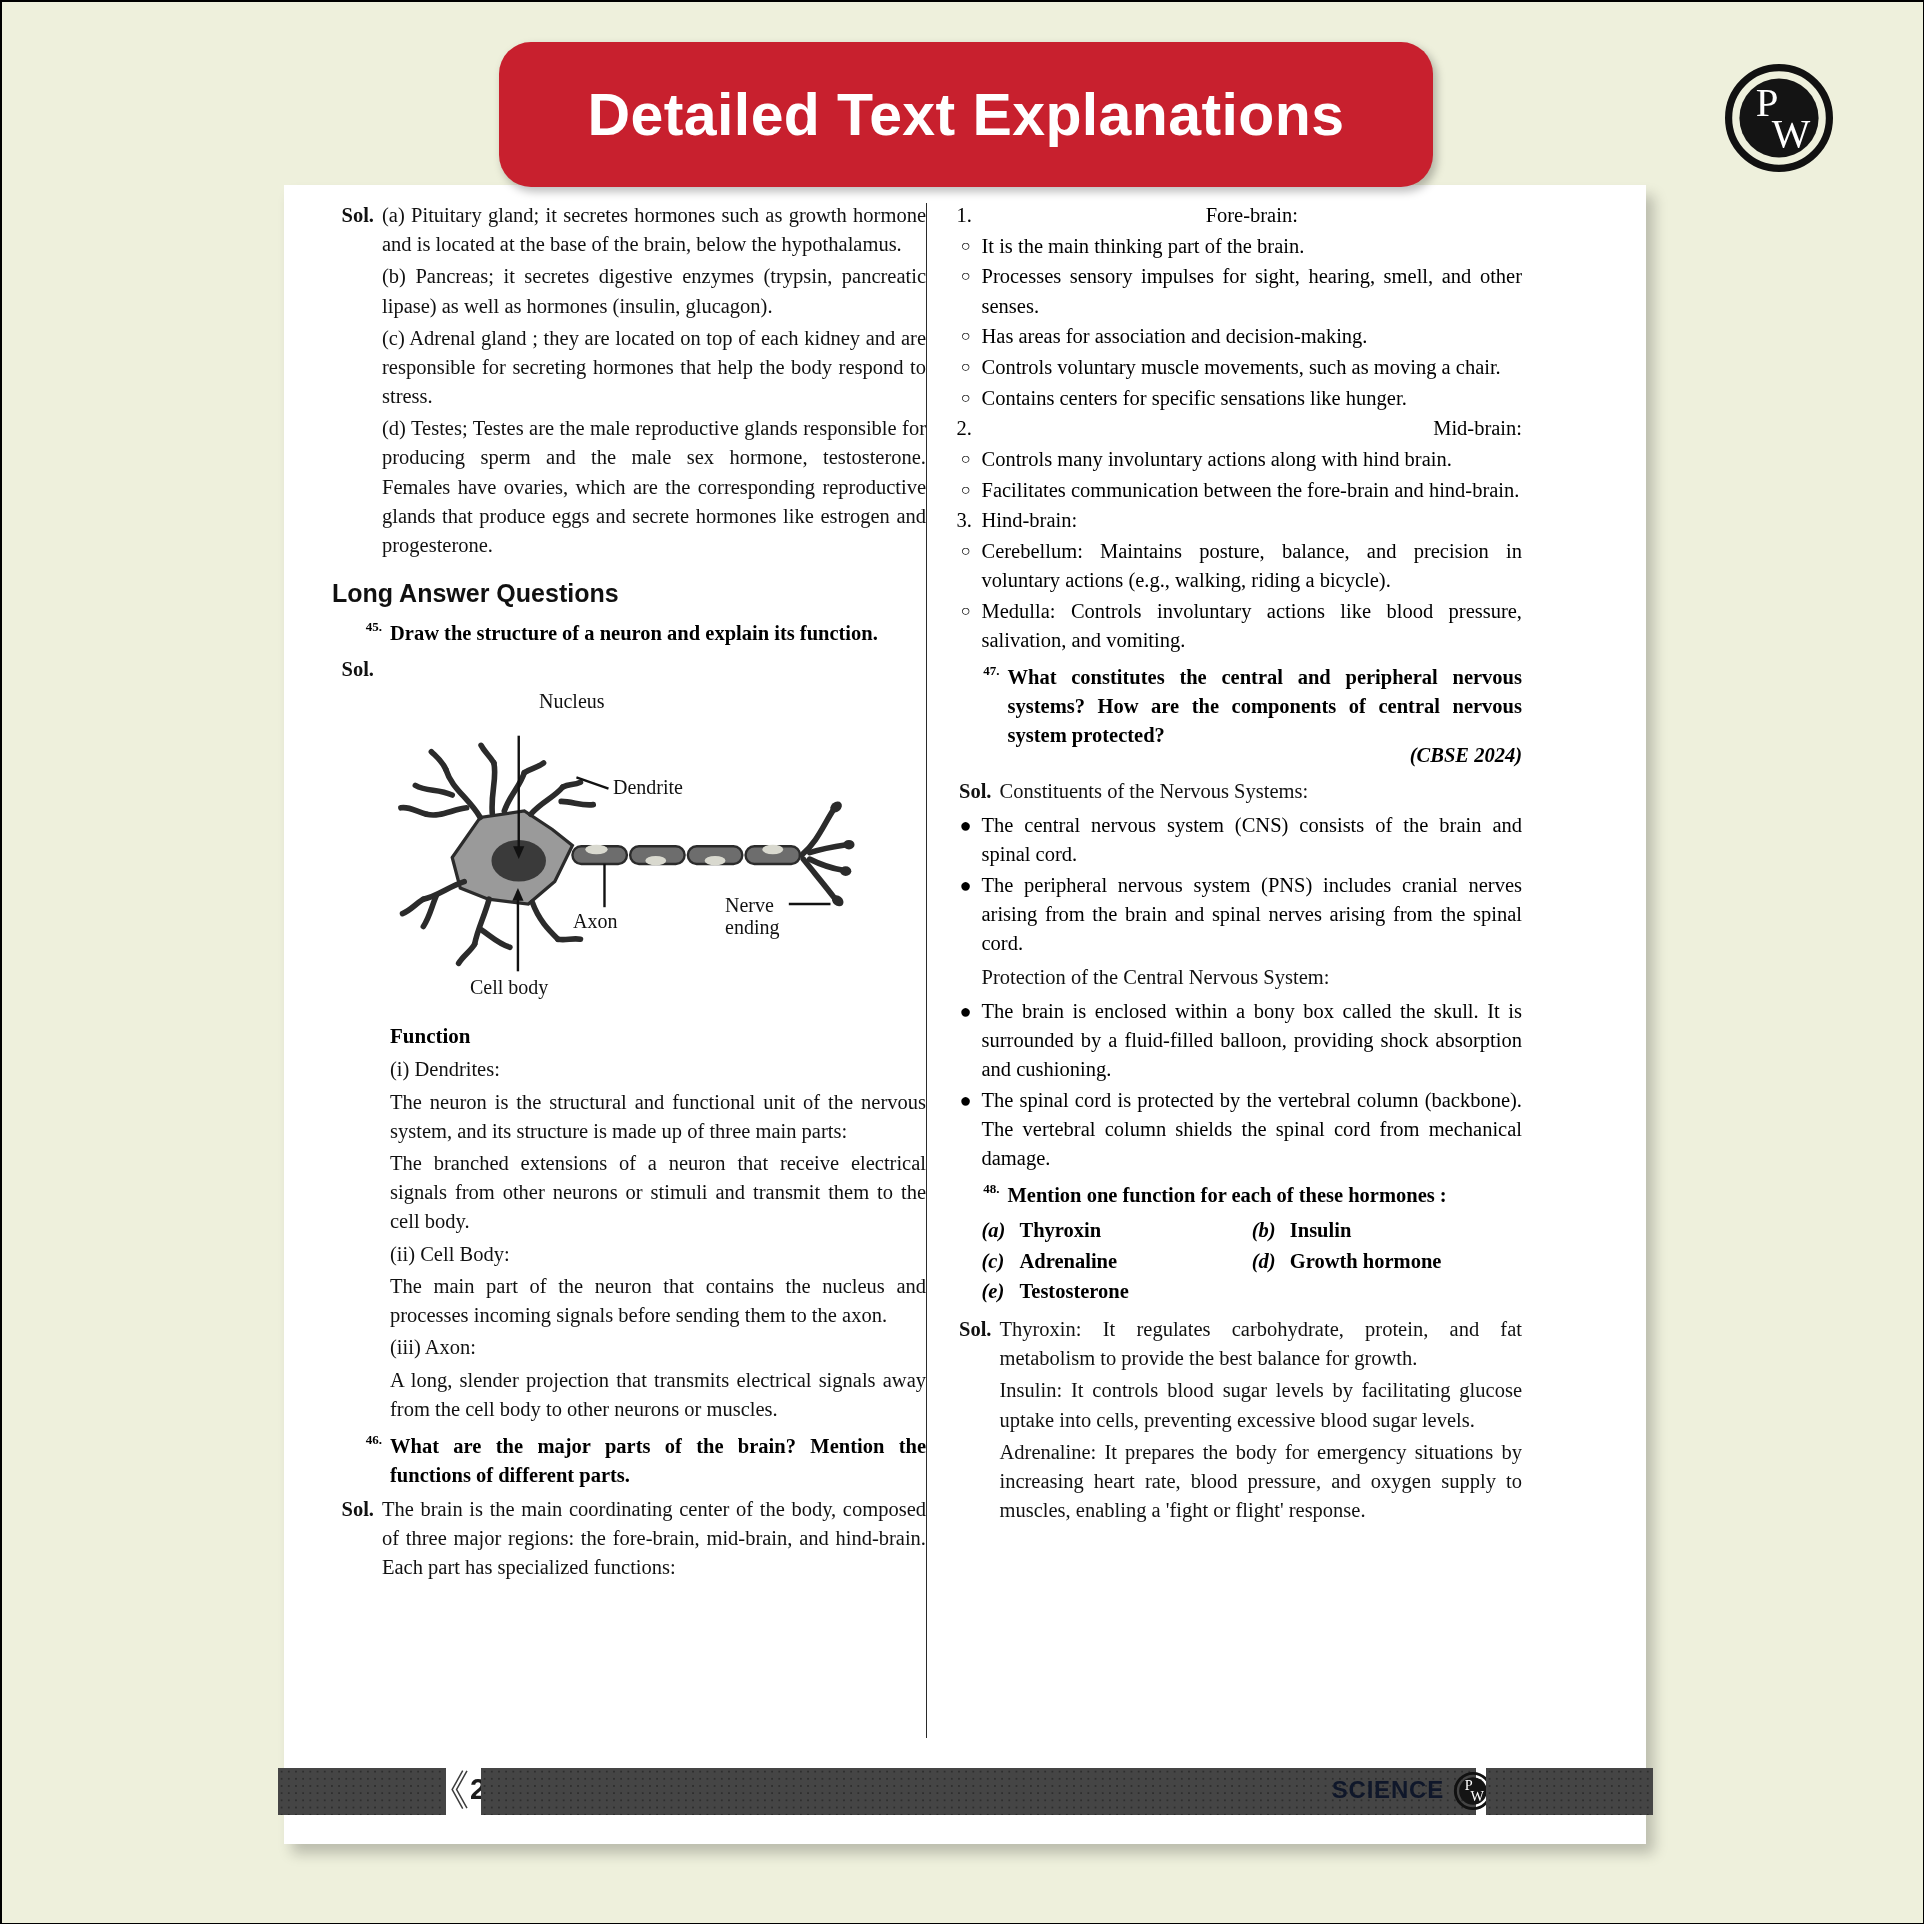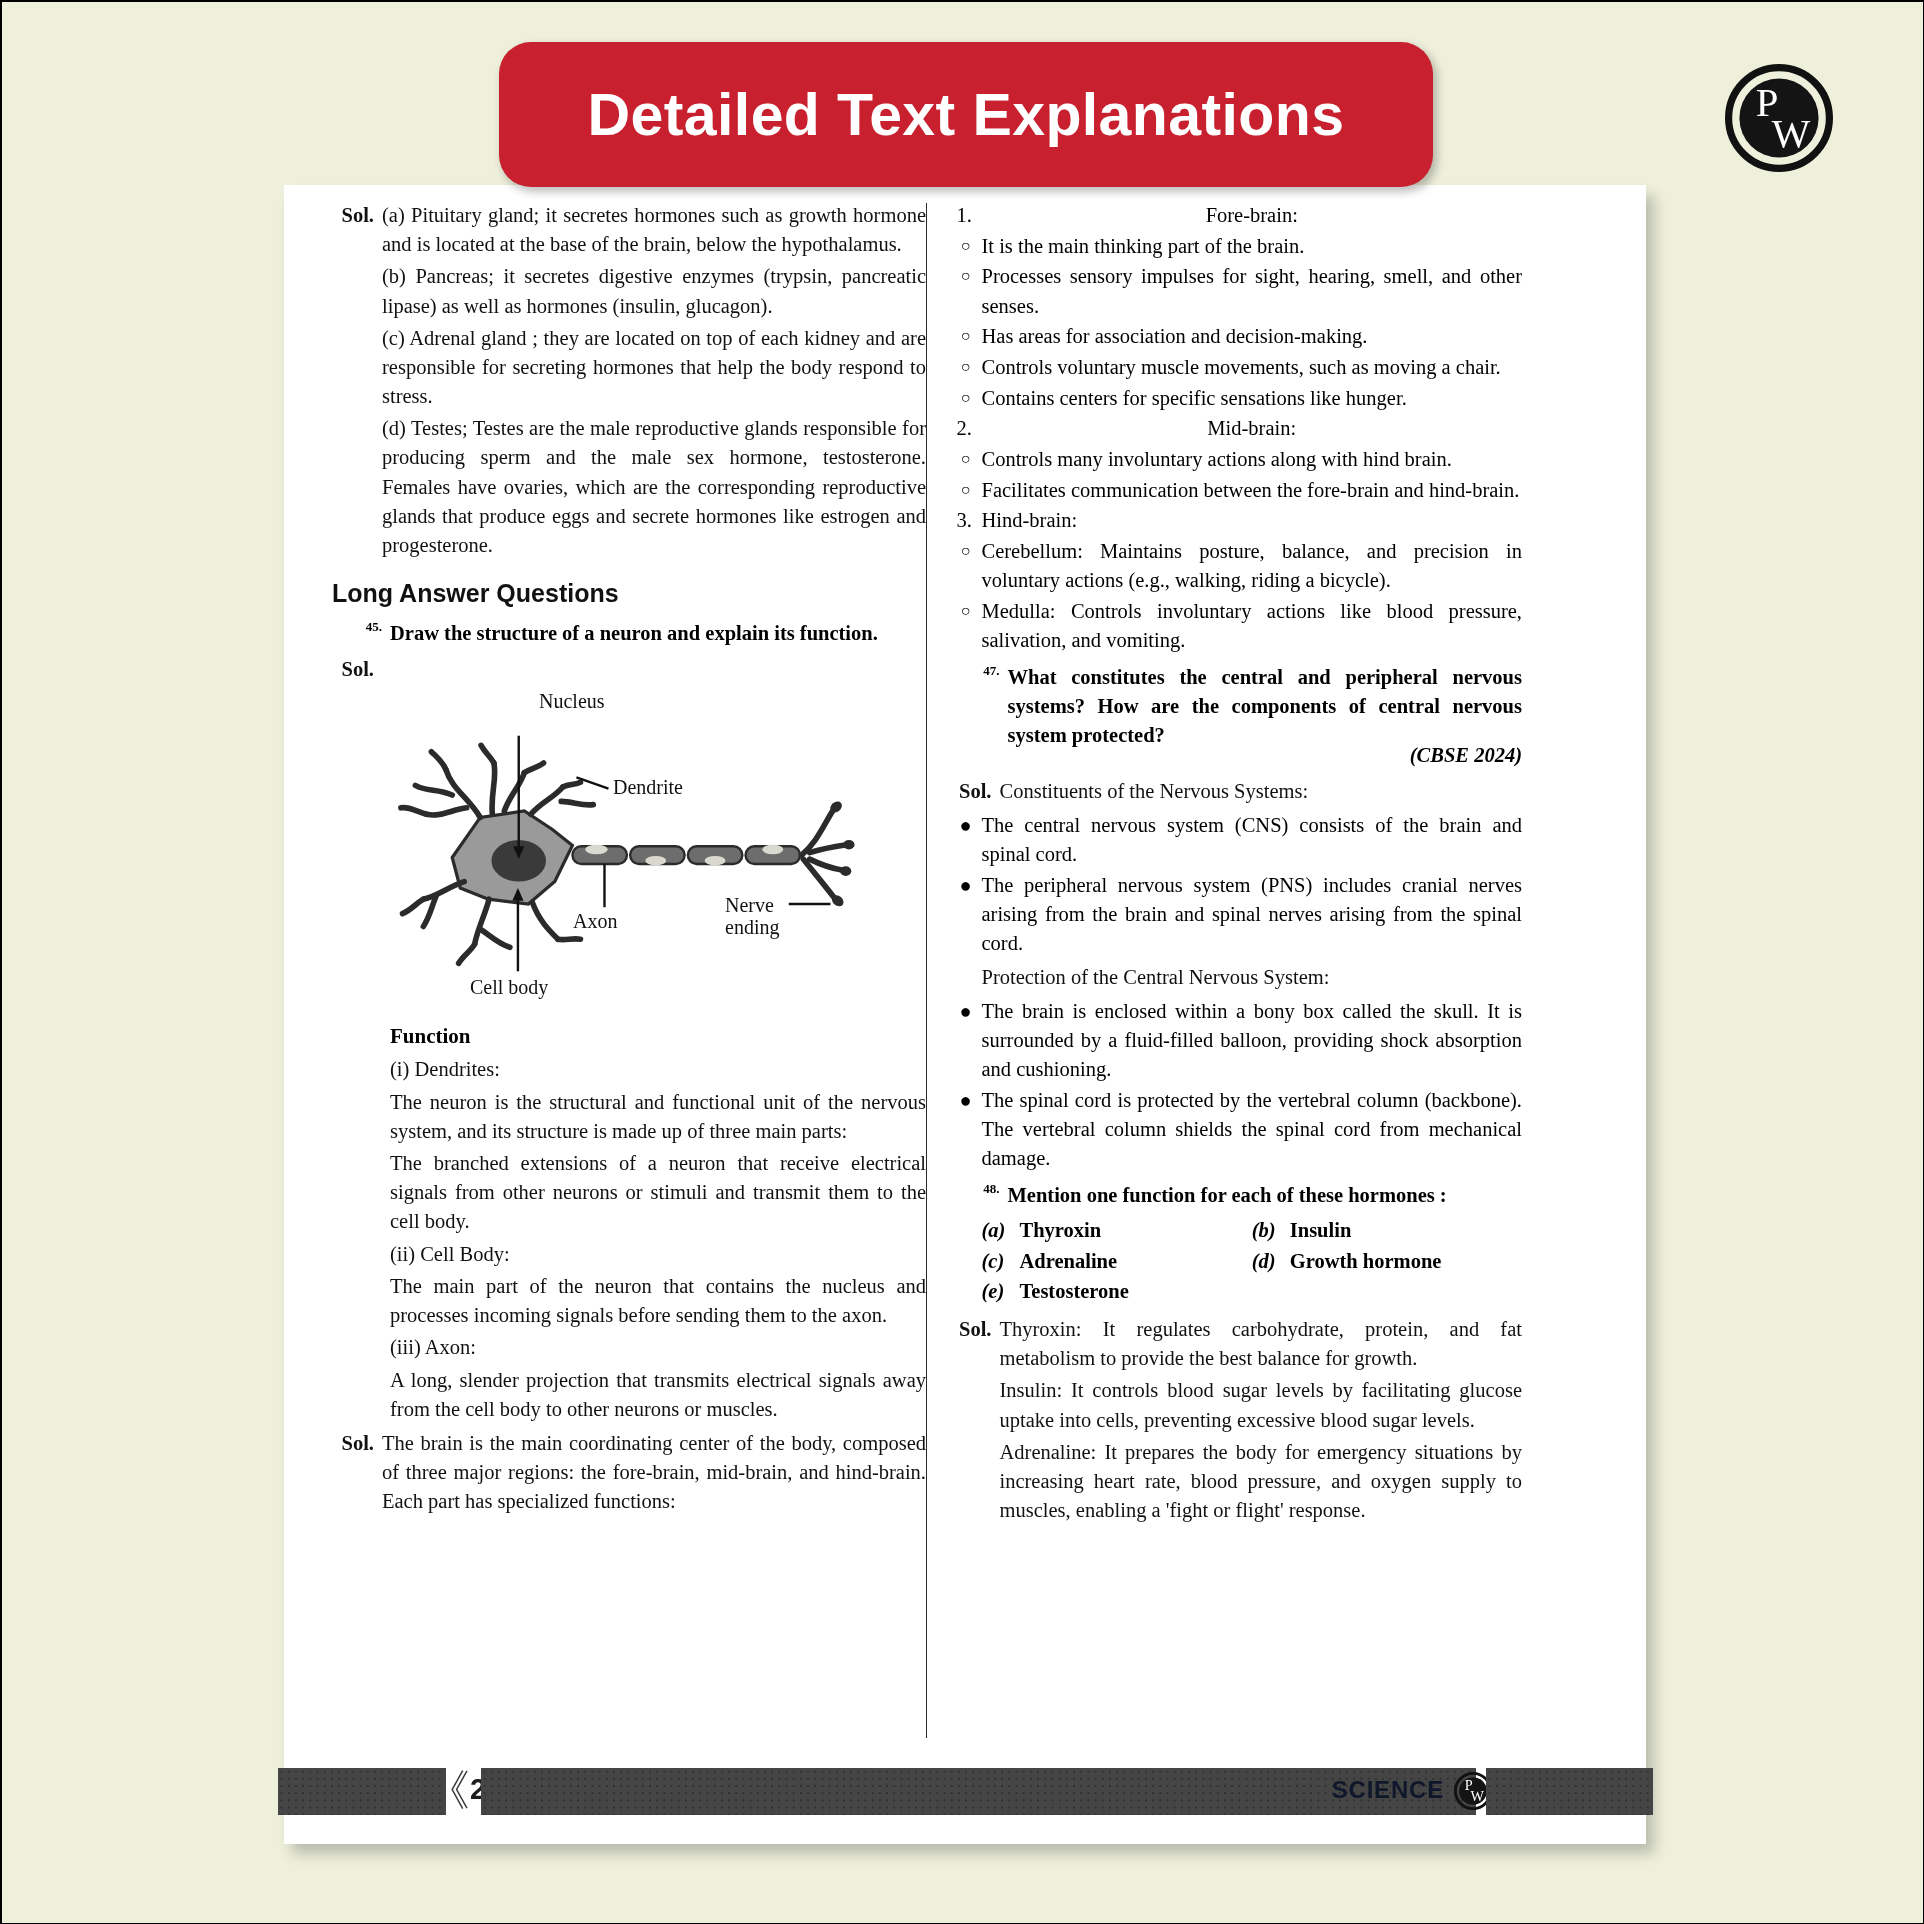--- a/index.html
+++ b/index.html
@@ -276,20 +276,24 @@
         <div class="func-head">Function</div>
         <p class="para left">(i) Dendrites:</p>
         <p class="para">The neuron is the structural and functional unit of the nervous system, and its structure is made up of three main parts:</p>
         <p class="para">The branched extensions of a neuron that receive electrical signals from other neurons or stimuli and transmit them to the cell body.</p>
         <p class="para left">(ii) Cell Body:</p>
         <p class="para">The main part of the neuron that contains the nucleus and processes incoming signals before sending them to the axon.</p>
         <p class="para left">(iii) Axon:</p>
         <p class="para">A long, slender projection that transmits electrical signals away from the cell body to other neurons or muscles.</p>
       </div>
 
+      <div class="qrow">
+        <div class="lbl">46.</div>
+        <div class="qtext">What are the major parts of the brain? Mention the functions of different parts.</div>
+      </div>
 
       <div class="row" style="margin-top:4.8px;">
         <div class="lbl lbl-sol">Sol.</div>
         <div class="bdy">
           <p class="para">The brain is the main coordinating center of the body, composed of three major regions: the fore-brain, mid-brain, and hind-brain. Each part has specialized functions:</p>
         </div>
       </div>
     </div>
 
     <div class="col-div"></div>
@@ -316,21 +320,21 @@
           <li class="bli">
             <span class="bullet-open">○</span>
             <span class="btxt">Controls voluntary muscle movements, such as moving a chair.</span>
           </li>
           <li class="bli">
             <span class="bullet-open">○</span>
             <span class="btxt">Contains centers for specific sensations like hunger.</span>
           </li>
           <li class="bli">
             <span class="numlbl">2.</span>
-            <span class="btxt" style="text-align: center;">Mid-brain:</span>
+            <span class="btxt" style="text-align: right;">Mid-brain:</span>
           </li>
           <li class="bli">
             <span class="bullet-open">○</span>
             <span class="btxt">Controls many involuntary actions along with hind brain.</span>
           </li>
           <li class="bli">
             <span class="bullet-open">○</span>
             <span class="btxt">Facilitates communication between the fore-brain and hind-brain.</span>
           </li>
           <li class="bli">

